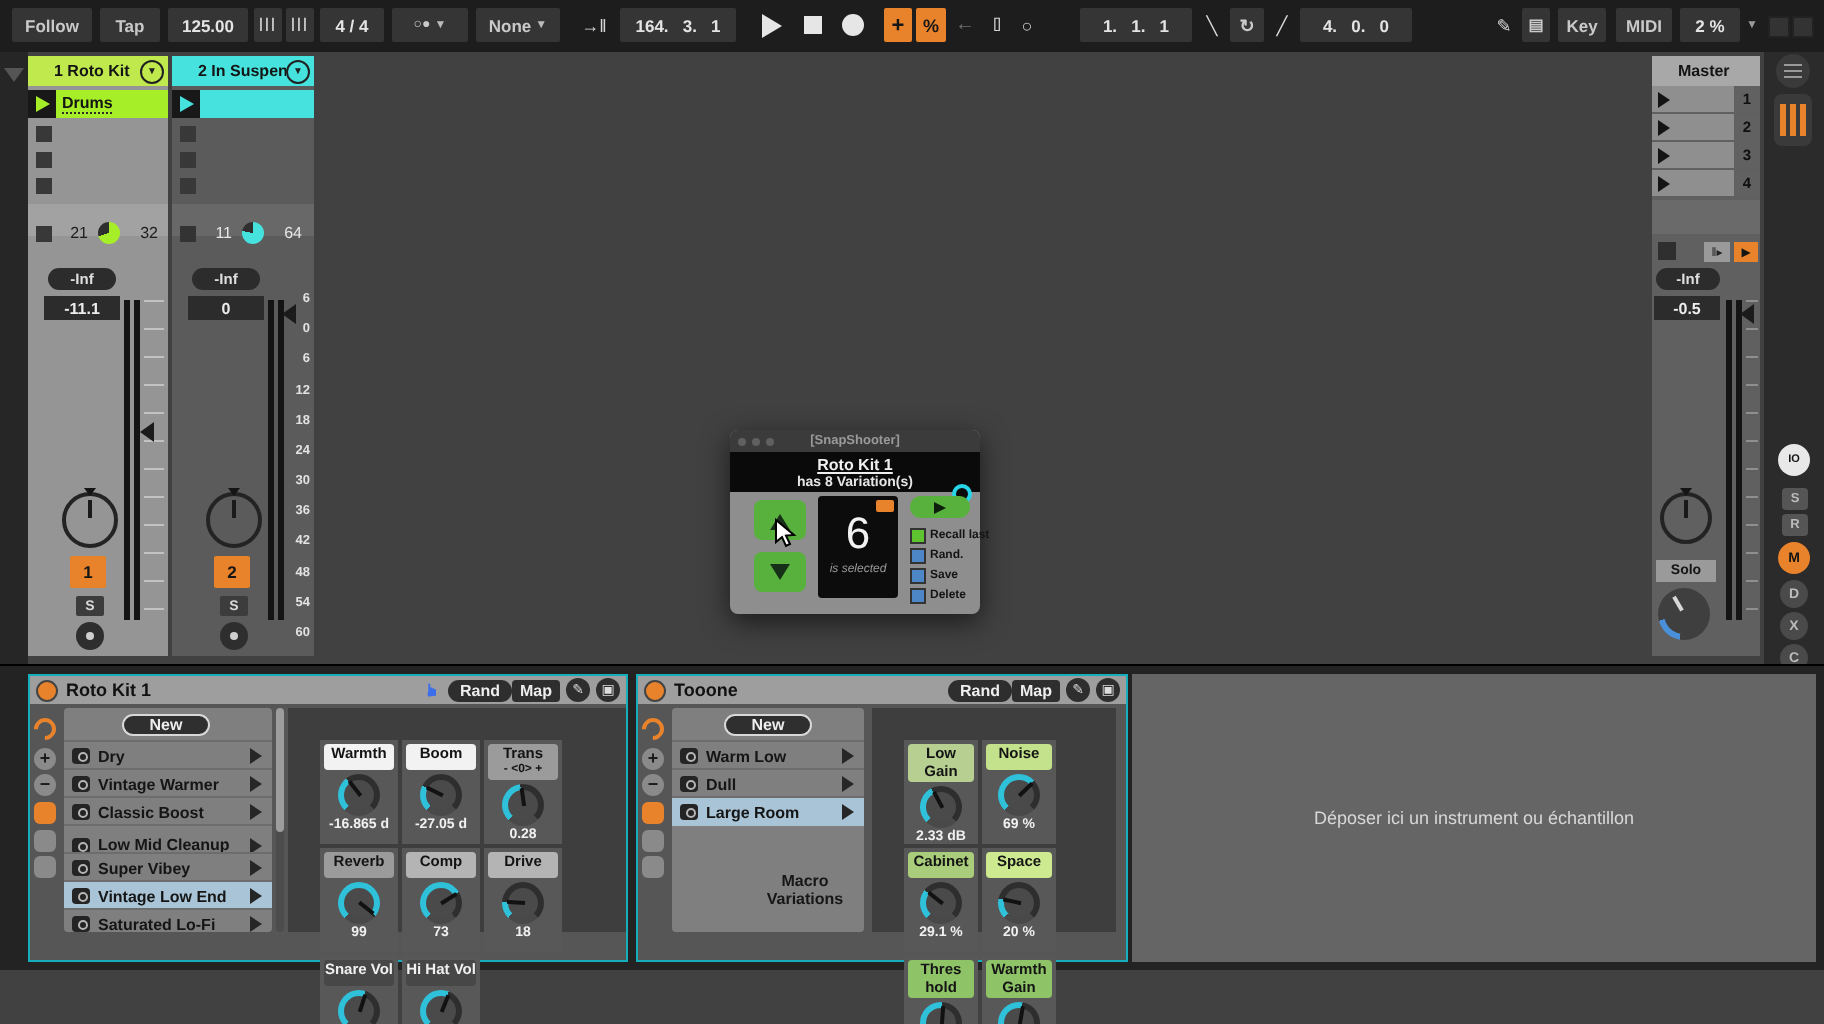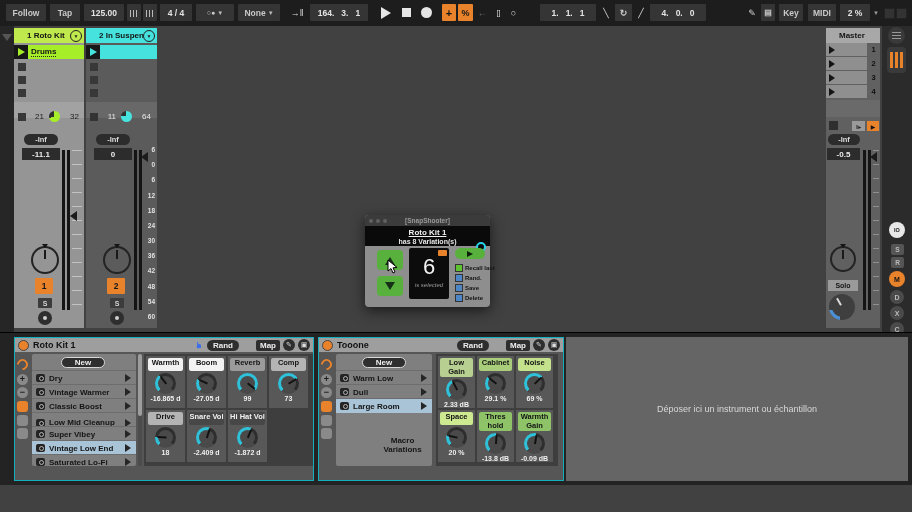--- a/index.html
+++ b/index.html
@@ -55,39 +55,39 @@
   .scene .sp i{margin-left:3px;width:0;height:0;border-top:4px solid transparent;border-bottom:4px solid transparent;border-left:6px solid #141414;}
   .scene .sn{width:13px;background:#616161;color:#0f0f0f;font-size:7.5px;font-weight:bold;display:flex;align-items:center;justify-content:center;}
   .railc{position:absolute;border-radius:50%;display:flex;align-items:center;justify-content:center;font-weight:bold;}
   
   .devarea{position:absolute;left:0;top:332px;width:912px;height:152px;background:#232323;border-top:1px solid #000;}
   .device{position:absolute;top:4px;height:144px;background:#565656;border:1px solid #15aebd;box-sizing:border-box;}
   .dtitle{position:absolute;left:0;top:0;right:0;height:14px;background:#9e9e9e;display:flex;align-items:center;}
   .dled{width:9px;height:9px;border-radius:50%;background:#e8832c;border:1px solid #444;margin-left:3px;}
   .dname{color:#111;font-size:9px;font-weight:bold;margin-left:4px;flex:1;white-space:nowrap;}
   .hand{color:#3b6eea;font-size:9px;transform:rotate(-90deg);margin-right:4px;}
-  .randpill{background:#2e2e2e;color:#eee;font-size:8px;font-weight:bold;border-radius:6px;height:11px;padding:0 6px;display:flex;align-items:center;margin-right:17px;}
+  .randpill{background:#2e2e2e;color:#eee;font-size:8px;font-weight:bold;border-radius:6px;height:11px;padding:0 6px;display:flex;align-items:center;margin-right:0;}
   .mapbtn{background:#2e2e2e;color:#eee;font-size:8px;font-weight:bold;border-radius:2px;height:11px;padding:0 4px;display:flex;align-items:center;margin-right:3px;}
   .dcirc{width:12px;height:12px;border-radius:50%;background:#2e2e2e;color:#ddd;font-size:7px;display:flex;align-items:center;justify-content:center;margin-right:3px;}
   .dsidebar{position:absolute;left:2px;top:16px;width:12px;}
   .sic{position:absolute;left:0;width:11px;height:11px;border-radius:50%;background:#8a8a8a;color:#1c1c1c;font-size:9px;font-weight:bold;display:flex;align-items:center;justify-content:center;line-height:1;}
   .sic.sq{border-radius:3px;}
   .sic.on{background:#e8832c;}
   .sic.swirl{background:transparent;border:2px solid #e8832c;border-bottom-color:transparent;transform:rotate(45deg);box-sizing:border-box;}
   .vlist{position:absolute;top:16px;height:112px;background:#7f7f7f;border-radius:2px;overflow:hidden;}
   .newpill{position:absolute;height:11px;background:#2f2f2f;border:1px solid #d8d8d8;border-radius:7px;color:#eee;font-size:8px;font-weight:bold;display:flex;align-items:center;justify-content:center;box-sizing:border-box;}
   .vrow{position:absolute;left:0;right:0;height:14px;display:flex;align-items:center;border-top:1px solid #6d6d6d;}
   .vrow.sel{background:#a9c4d6;}
   .cam{position:relative;width:9px;height:8px;background:#242424;border-radius:2px;margin-left:4px;flex:none;}
   .cam::after{content:"";position:absolute;left:3px;top:2px;width:3px;height:3px;border:1px solid #b5b5b5;border-radius:50%;}
   .vname{flex:1;margin-left:4px;font-size:8px;font-weight:bold;color:#151515;white-space:nowrap;overflow:hidden;}
   .tri-r{width:0;height:0;border:4px solid transparent;border-left:6px solid #262626;margin-right:1px;flex:none;}
   .vscroll{position:absolute;top:16px;width:4px;height:112px;background:#4c4c4c;border-radius:2px;}
   .vscroll::after{content:"";position:absolute;left:0;top:0;width:4px;height:62px;background:#9d9d9d;border-radius:2px;}
-  .mgrid{position:absolute;top:16px;height:112px;background:#3e3e3e;display:flex;flex-wrap:wrap;align-content:flex-start;padding:1px;box-sizing:border-box;}
+  .mgrid{position:absolute;top:16px;height:112px;background:#3e3e3e;display:flex;flex-wrap:wrap;align-content:flex-start;padding:15px;box-sizing:border-box;}
   .mcell{background:#585858;margin:1px;display:flex;flex-direction:column;align-items:center;}
   .chip{margin-top:2px;width:90%;min-height:11px;border-radius:2px;font-size:7.5px;font-weight:bold;text-align:center;line-height:1.15;padding:1px 0;}
   .chip .sub{display:block;font-size:6px;font-weight:bold;}
   .knob{position:relative;width:21px;height:21px;border-radius:50%;margin-top:2px;
         background:conic-gradient(from 225deg,#2fc1d9 0deg,#2fc1d9 var(--f,135deg),#2e2e2e var(--f,135deg),#2e2e2e 270deg,#494949 270deg);}
   .knob::after{content:"";position:absolute;inset:3px;background:#4a4a4a;border-radius:50%;}
   .knob .nd{position:absolute;z-index:2;left:calc(50% - 1px);top:2px;width:2px;height:8.5px;background:#121212;transform-origin:1px 8.5px;transform:rotate(var(--a,0deg));}
   .mval{margin-top:1px;font-size:7px;font-weight:bold;color:#f0f0f0;white-space:nowrap;}
   .mvlabel{position:absolute;font-size:8px;font-weight:bold;color:#161616;text-align:center;padding-left:37px;}
   .droparea{position:absolute;left:566px;top:4px;width:342px;height:144px;background:#656565;display:flex;align-items:center;justify-content:center;font-size:9px;color:#d8d8d8;}
@@ -473,20 +473,27 @@
             </span>
           <span class="mval">-16.865 d</span>
         </div>
         <div class="mcell" style="width:39px;height:52px;">
           <span class="chip" style="background-color: rgb(242, 242, 242); color: rgb(20, 20, 20);"><span>Boom</span></span>
           <span class="knob" style="--a: -64deg; --f: 71deg;">
               <span class="nd"></span>
             </span>
           <span class="mval">-27.05 d</span>
         </div>
+        <div class="mcell" style="width:39px;height:52px;">
+          <span class="chip" style="background-color: rgb(155, 155, 155); color: rgb(20, 20, 20);"><span>Trans</span><span class="sub">- &lt;0&gt; +</span></span>
+          <span class="knob" style="--a: -8deg; --f: 127deg;">
+              <span class="nd"></span>
+            </span>
+          <span class="mval">0.28</span>
+        </div>
         <div class="m cell mcell" style="width:39px;height:52px;">
           <span class="chip" style="background-color: rgb(155, 155, 155); color: rgb(20, 20, 20);"><span>Reverb</span></span>
           <span class="knob" style="--a: 128deg; --f: 263deg;">
               <span class="nd"></span>
             </span>
           <span class="mval">99</span>
         </div>
         <div class="mcell" style="width:39px;height:52px;">
           <span class="chip" style="background-color: rgb(180, 180, 180); color: rgb(20, 20, 20);"><span>Comp</span></span>
           <span class="knob" style="--a: 58deg; --f: 193deg;">
@@ -556,32 +563,32 @@
       </div>
       <div class="mgrid" style="left:117px;width:122px;">
         <div class="mcell" style="width:37px;height:52px;">
           <span class="chip" style="background-color: rgb(183, 207, 144); color: rgb(20, 20, 20);"><span>Low Gain</span></span>
           <span class="knob" style="--a: -28deg; --f: 107deg;">
               <span class="nd"></span>
             </span>
           <span class="mval">2.33 dB</span>
         </div>
         <div class="mcell" style="width:37px;height:52px;">
+          <span class="chip" style="background-color: rgb(196, 225, 139); color: rgb(20, 20, 20);"><span>Noise</span></span>
+          <span class="knob" style="--a: 46deg; --f: 181deg;">
+              <span class="nd"></span>
+            </span>
+          <span class="mval">69 %</span>
+        </div>
+        <div class="mcell" style="width:37px;height:52px;">
           <span class="chip" style="background-color: rgb(169, 205, 123); color: rgb(20, 20, 20);"><span>Cabinet</span></span>
           <span class="knob" style="--a: -52deg; --f: 83deg;">
               <span class="nd"></span>
             </span>
           <span class="mval">29.1 %</span>
-        </div>
-        <div class="mcell" style="width:37px;height:52px;">
-          <span class="chip" style="background-color: rgb(196, 225, 139); color: rgb(20, 20, 20);"><span>Noise</span></span>
-          <span class="knob" style="--a: 46deg; --f: 181deg;">
-              <span class="nd"></span>
-            </span>
-          <span class="mval">69 %</span>
         </div>
         <div class="mcell" style="width:37px;height:52px;">
           <span class="chip" style="background-color: rgb(205, 234, 145); color: rgb(20, 20, 20);"><span>Space</span></span>
           <span class="knob" style="--a: -78deg; --f: 57deg;">
               <span class="nd"></span>
             </span>
           <span class="mval">20 %</span>
         </div>
         <div class="mcell" style="width:37px;height:52px;">
           <span class="chip" style="background-color: rgb(143, 195, 104); color: rgb(20, 20, 20);"><span>Thres hold</span></span>

